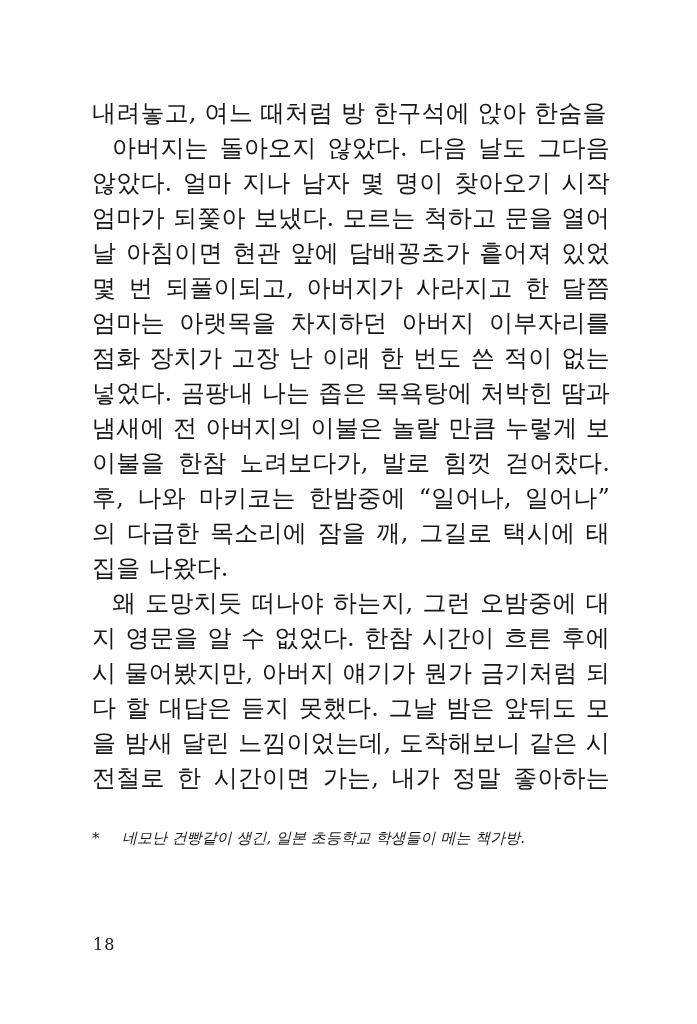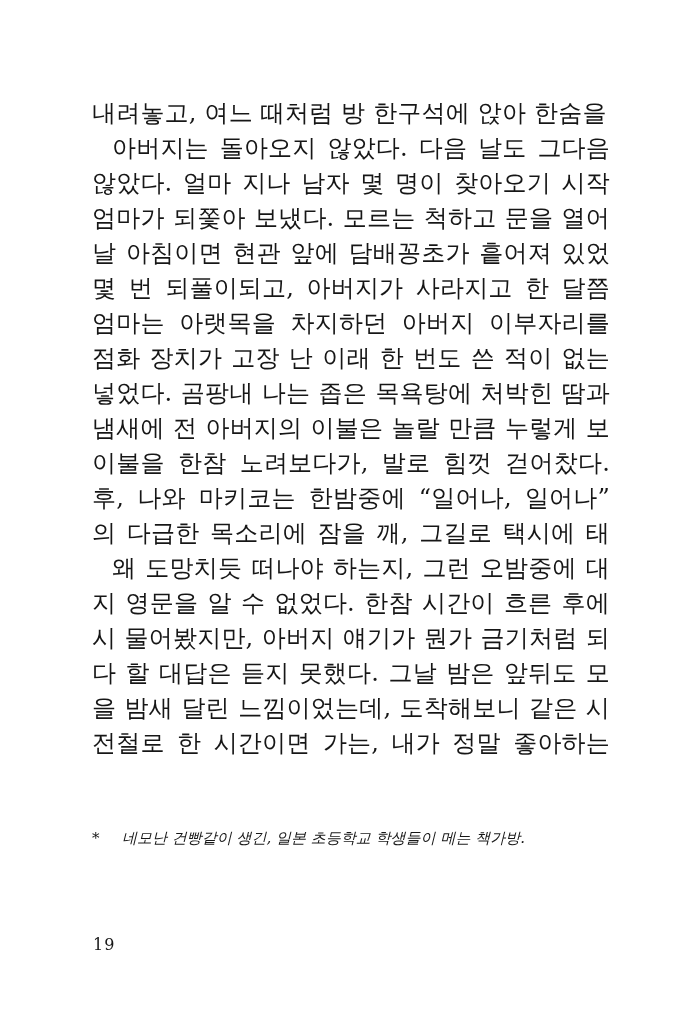--- a/index.html
+++ b/index.html
@@ -85,30 +85,31 @@
         <div class="line just">엄마가 되쫓아 보냈다. 모르는 척하고 문을 열어주지 않은 다음</div>
         <div class="line just">날 아침이면 현관 앞에 담배꽁초가 흩어져 있었다. 그런 일이</div>
         <div class="line just">몇 번 되풀이되고, 아버지가 사라지고 한 달쯤 지난 어느 날—</div>
         <div class="line just">엄마는 아랫목을 차지하던 아버지 이부자리를 방에서 끌어내,</div>
         <div class="line just">점화 장치가 고장 난 이래 한 번도 쓴 적이 없는 목욕탕에 욱여</div>
         <div class="line just">넣었다. 곰팡내 나는 좁은 목욕탕에 처박힌 땀과 기름과 담배</div>
         <div class="line just">냄새에 전 아버지의 이불은 놀랄 만큼 누렇게 보였다. 엄마는</div>
         <div class="line just">이불을 한참 노려보다가, 발로 힘껏 걷어찼다. 그로부터 한 달</div>
         <div class="line just">후, 나와 마키코는 한밤중에 “일어나, 일어나” 하고 흔드는 엄마</div>
         <div class="line just">의 다급한 목소리에 잠을 깨, 그길로 택시에 태워져 몸만 갖고</div>
+        <div class="line">집을 나왔다.</div>
       </div>
       <div class="paragraph">
         <div class="line indent just">왜 도망치듯 떠나야 하는지, 그런 오밤중에 대체 어디로 가는</div>
         <div class="line just">지 영문을 알 수 없었다. 한참 시간이 흐른 후에 엄마에게 넌지</div>
         <div class="line just">시 물어봤지만, 아버지 얘기가 뭔가 금기처럼 되어서 결국 이렇</div>
         <div class="line just">다 할 대답은 듣지 못했다. 그날 밤은 앞뒤도 모르는 채 어둠 속</div>
         <div class="line just">을 밤새 달린 느낌이었는데, 도착해보니 같은 시내의 끝과 끝,</div>
         <div class="line just">전철로 한 시간이면 가는, 내가 정말 좋아하는 고미 할머니 집</div>
       </div>
     </main>
 
   <div class="footnote">
     <span class="fn-marker">*</span>
     <span class="fn-text">네모난 건빵같이 생긴, 일본 초등학교 학생들이 메는 책가방.</span>
   </div>
 
-  <div class="page-number">19</div>
+  <div class="page-number">18</div>
 </div>
 
 </body></html>

